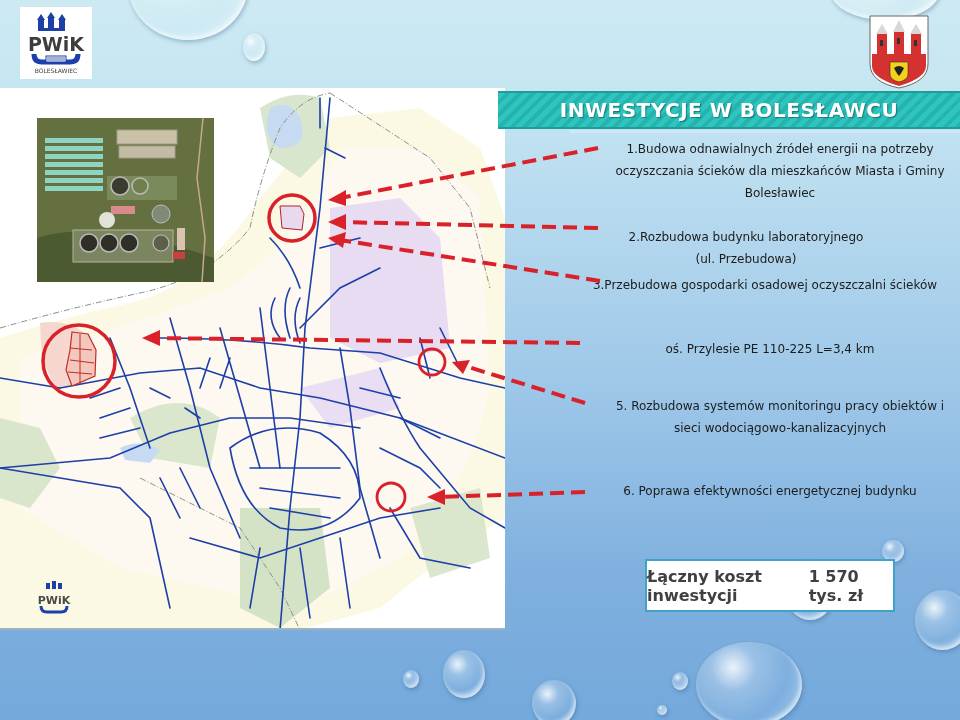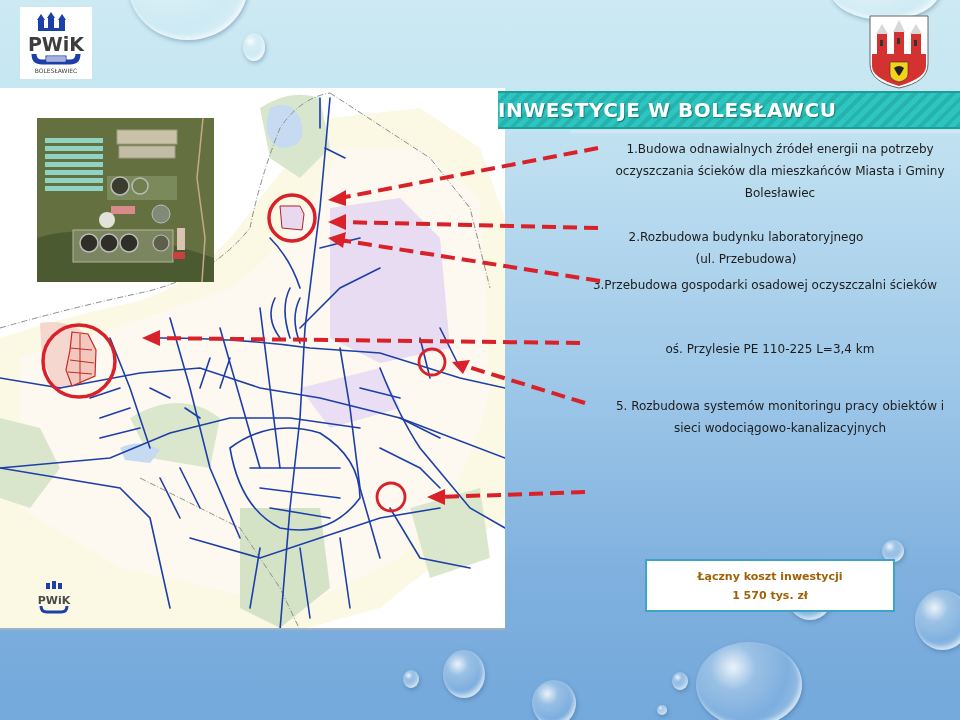--- a/index.html
+++ b/index.html
@@ -27,39 +27,39 @@
     border-bottom: 2px solid #9db3c5;
   }
   .map-panel svg.map { position: absolute; left: 0; top: 0; }
   .inset-photo { position: absolute; left: 37px; top: 30px; width: 177px; height: 164px; }
   .logo-bottom { position: absolute; left: 36px; top: 492px; width: 36px; height: 40px; }
 
   .title-banner {
     position: absolute; left: 498px; top: 91px; width: 462px; height: 38px;
     background: repeating-linear-gradient(135deg, #2ec4bf 0px, #2ec4bf 5px, #26b2ad 5px, #26b2ad 9px);
     border-top: 2px solid #1b9d98; border-bottom: 2px solid #1b9d98;
-    display: flex; align-items: center; justify-content: flex-start;
+    display: flex; align-items: center; justify-content: center;
   }
   .title-banner span {
     color: #ffffff; font-family: "DejaVu Sans", sans-serif; font-weight: bold;
     font-size: 20px; letter-spacing: 0.5px; text-shadow: 1px 1px 1px rgba(0,60,60,0.5);
   }
   .title-underbar { position: absolute; left: 570px; top: 130px; width: 390px; height: 3px; background: #cfe8f4; }
 
   .item {
     position: absolute; color: #1c1c1c; font-family: "DejaVu Sans", sans-serif;
     font-size: 12px; line-height: 22px; text-align: center;
   }
   .item span { display: block; white-space: nowrap; }
 
   .cost-box {
     position: absolute; left: 645px; top: 559px; width: 250px; height: 53px;
     background: #ffffff; border: 2px solid #3ea3c9;
-    display: flex; flex-direction: column; align-items: center; justify-content: center;
-    color: #a16207; font-weight: bold; font-size: 11px; line-height: 19px;
+    display: flex; flex-direction: row; align-items: center; justify-content: center;
+    color: #404040; font-weight: bold; font-size: 16px; line-height: 19px;
     font-family: "DejaVu Sans", sans-serif;
   }
   .arrows { position: absolute; left: 0; top: 0; pointer-events: none; }
 </style>
 </head>
 <body>
 
 <div class="bubble" style="left:128px;top:-70px;width:120px;height:110px;"></div>
 <div class="bubble" style="left:243px;top:33px;width:22px;height:28px;"></div>
 <div class="bubble" style="left:830px;top:-40px;width:110px;height:60px;"></div>
@@ -225,20 +225,21 @@
   <span>3.Przebudowa gospodarki osadowej oczyszczalni ścieków</span>
 </div>
 <div class="item" style="left:590px;top:338px;width:360px;">
   <span>oś. Przylesie PE 110-225 L=3,4 km</span>
 </div>
 <div class="item" style="left:590px;top:395px;width:380px;">
   <span>5. Rozbudowa systemów monitoringu pracy obiektów i</span>
   <span>sieci wodociągowo-kanalizacyjnych</span>
 </div>
 <div class="item" style="left:590px;top:480px;width:360px;">
+  <span>6. Poprawa efektywności energetycznej budynku</span>
 </div>
 
 <div class="cost-box">
   <span>Łączny koszt inwestycji</span>
   <span>1 570 tys. zł</span>
 </div>
 
 <svg class="arrows" width="960" height="720" viewBox="0 0 960 720">
   <defs>
     <marker id="ah" markerWidth="6" markerHeight="6" refX="3" refY="3" orient="auto" markerUnits="strokeWidth">

